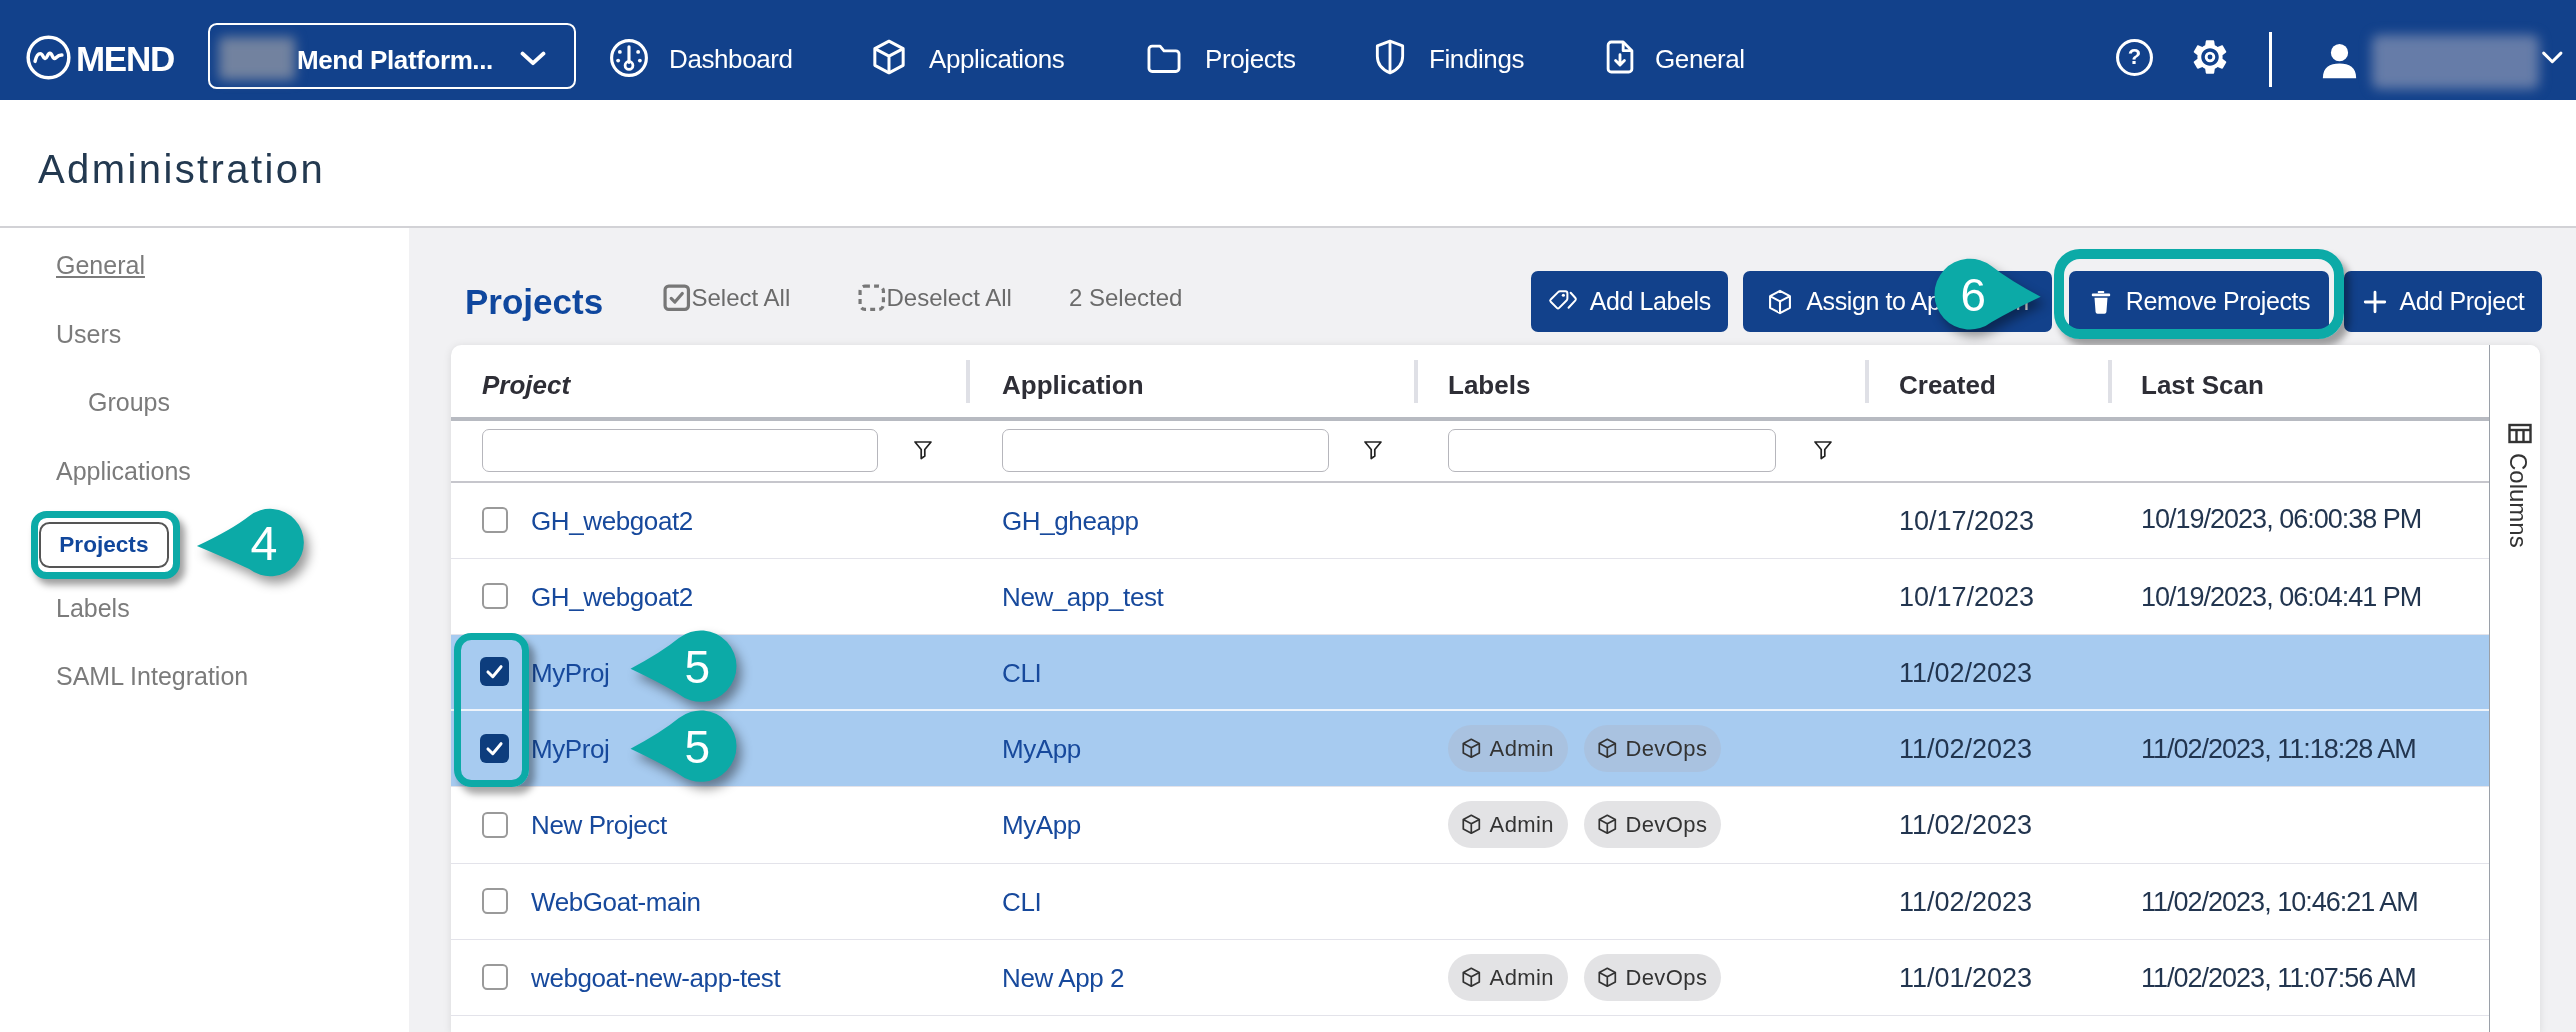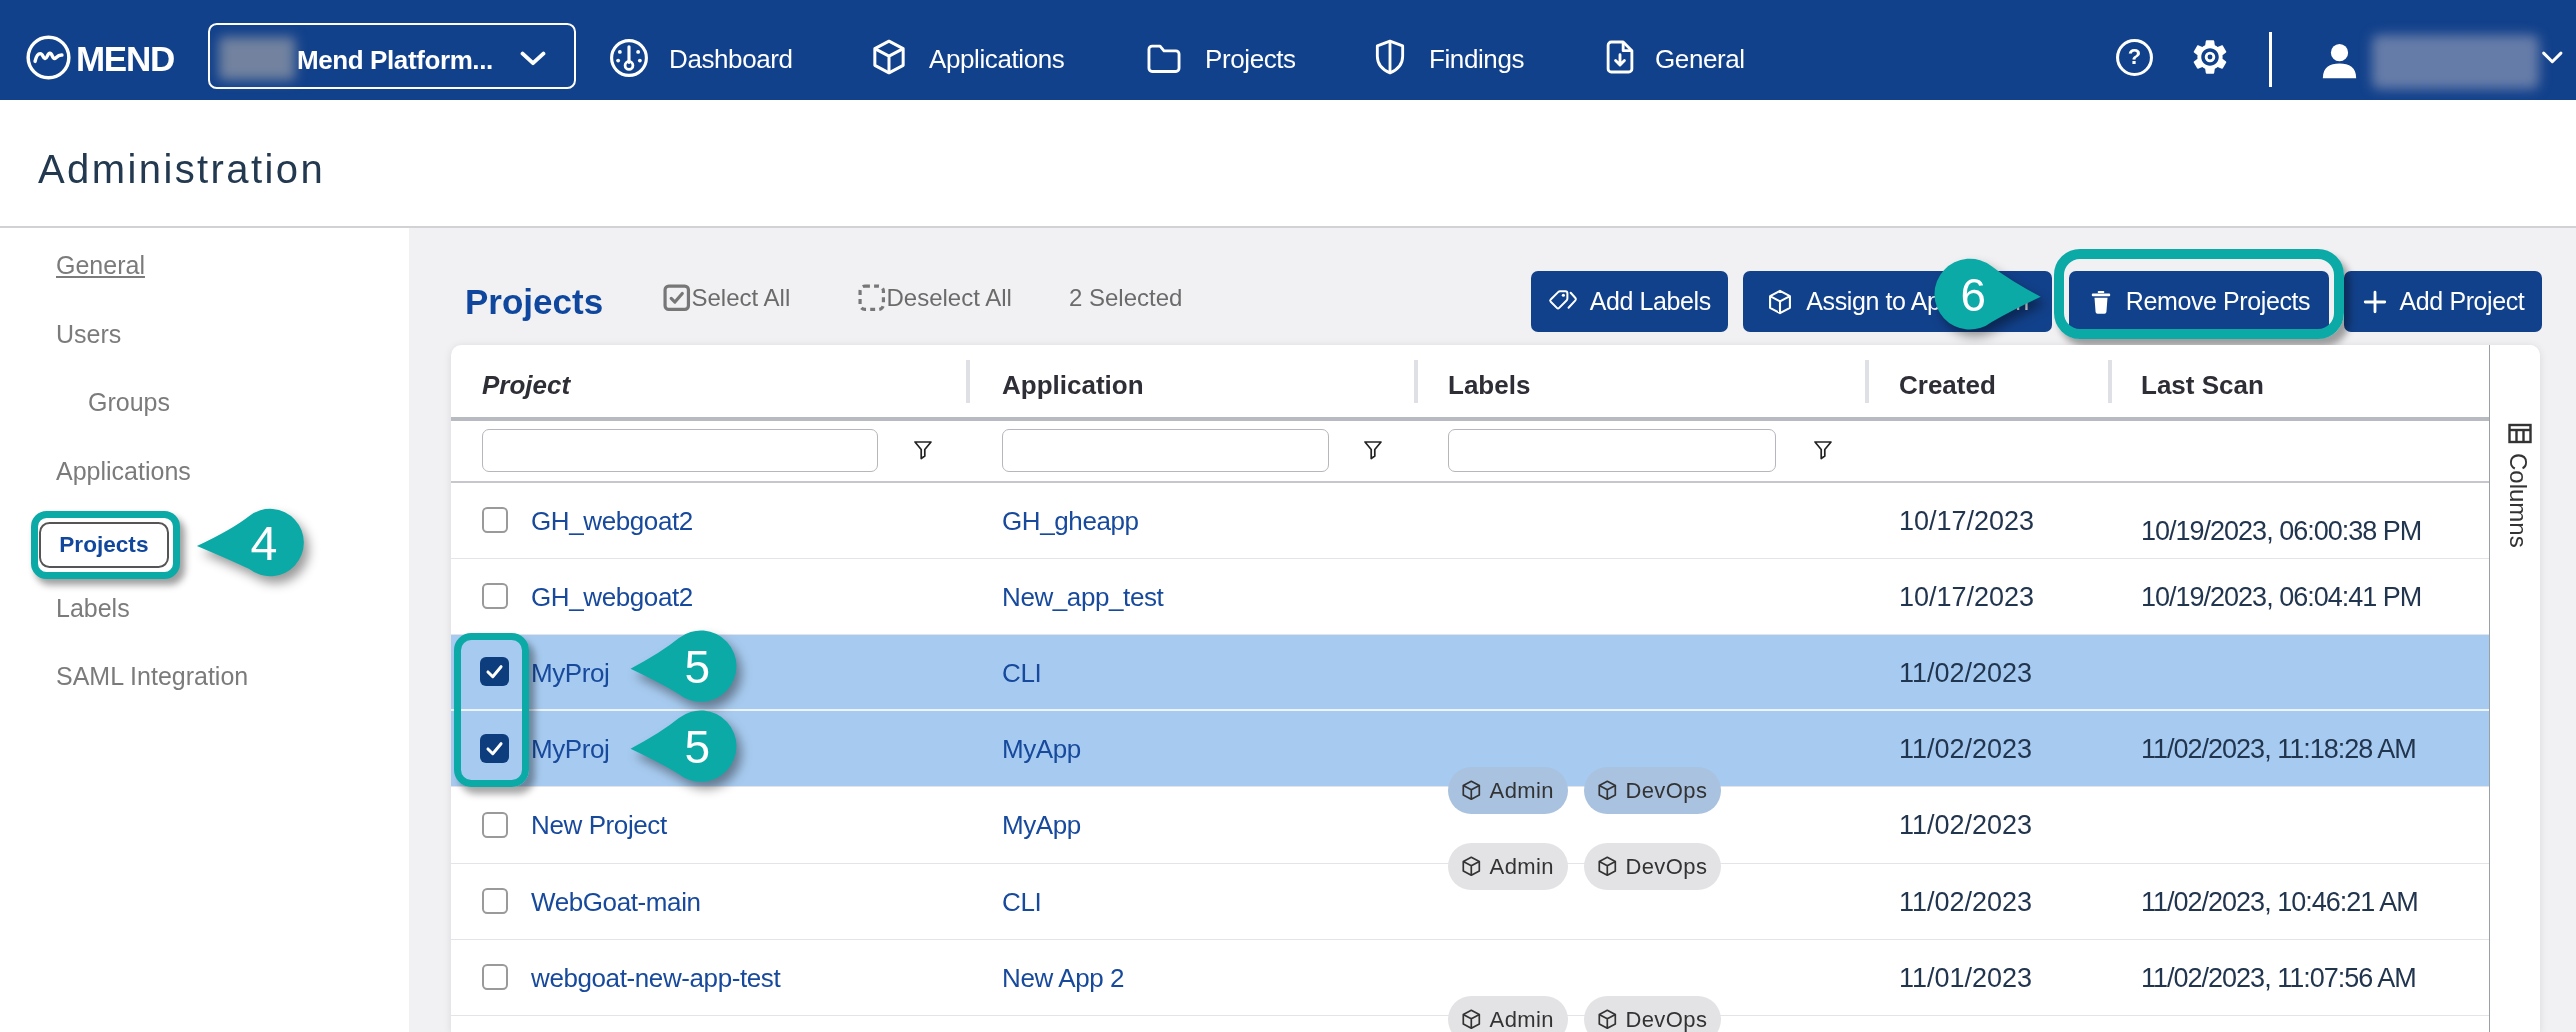--- a/index.html
+++ b/index.html
@@ -32,21 +32,21 @@
   .hcell { position:absolute; top:27px; font-size:26px; font-weight:bold; color:#2e2e36; line-height:1; }
   .headline { position:absolute; left:0; top:72px; width:2038px; height:3.5px; background:#b7bac1; }
   .finput { position:absolute; top:84px; height:43px; border:1.7px solid #b6b6bc; border-radius:7px; background:#fff; }
   .filterline { position:absolute; left:0; top:136px; width:2038px; height:1.7px; background:#c6c6cc; }
   .rowsep { position:absolute; left:0; width:2038px; height:0.9px; background:#e3e3ea; }
   .cell { position:absolute; font-size:26px; letter-spacing:-0.4px; line-height:1; }
   .plink { color:#17499c; }
   .pdate { color:#22354f; font-size:27px; letter-spacing:0px; }
   .cbox { position:absolute; left:31px; width:26px; height:26px; border:2.6px solid #9a9a9a; border-radius:5.2px; background:#fff; }
   .cboxc { position:absolute; left:29px; width:29px; height:29px; border-radius:6px; background:#0d3d7d; display:flex; align-items:center; justify-content:center; }
-  .chip { height:47px; border-radius:23.4px; background:#e3e3e5; display:inline-flex; align-items:center; gap:7px; padding:0 14px 0 12px; font-size:22px; letter-spacing:0.4px; color:#333;margin-top:42px; }
+  .chip { height:47px; border-radius:23.4px; background:#e3e3e5; display:inline-flex; align-items:center; gap:7px; padding:0 14px 0 12px; font-size:22px; letter-spacing:0.4px; color:#333; }
   .chipb { background:#a9c2e0; }
   .bluerow { background:#a7cbf0; }
   
   .colstrip { position:absolute; left:2489px; top:345px; width:51px; height:687px; background:#fff; border-left:1.7px solid #9aa0a8; border-radius:0 10.4px 0 0; }
   .callout { position:absolute; filter:drop-shadow(5.2px 7px 5.2px rgba(0,0,0,0.40)); }
 .lsc { letter-spacing:-1px !important; }
 </style>
 </head>
 <body>
 
@@ -224,21 +224,21 @@
   <div class="rowsep" style="top:289px;"></div>
   <div class="rowsep" style="top:441px;"></div>
   <div class="rowsep" style="top:518px;"></div>
   <div class="rowsep" style="top:594px;"></div>
   <div class="rowsep" style="top:670px;"></div>
 
   <div class="cbox" style="top:162px;"></div>
   <div class="cell plink" style="left:80px;top:163px;">GH_webgoat2</div>
   <div class="cell plink" style="left:551px;top:163px;">GH_gheapp</div>
   <div class="cell pdate" style="left:1448px;top:163px;">10/17/2023</div>
-  <div class="cell pdate lsc" style="left:1690px;top:173px;text-align:center;">10/19/2023, 06:00:38 PM</div>
+  <div class="cell pdate lsc" style="left:1690px;top:161px;text-align:center;">10/19/2023, 06:00:38 PM</div>
 
   <div class="cbox" style="top:238px;"></div>
   <div class="cell plink" style="left:80px;top:239px;">GH_webgoat2</div>
   <div class="cell plink" style="left:551px;top:239px;">New_app_test</div>
   <div class="cell pdate" style="left:1448px;top:239px;">10/17/2023</div>
   <div class="cell pdate lsc" style="left:1690px;top:239px;">10/19/2023, 06:04:41 PM</div>
 
   <div class="cboxc" style="top:312px;">
       <svg width="21" height="21" viewBox="0 0 24 24">
         <path d="M4.5 12.5 L10 18 L19.5 6.5" fill="none" stroke="#fff" stroke-width="3.4" stroke-linecap="round" stroke-linejoin="round"></path>

